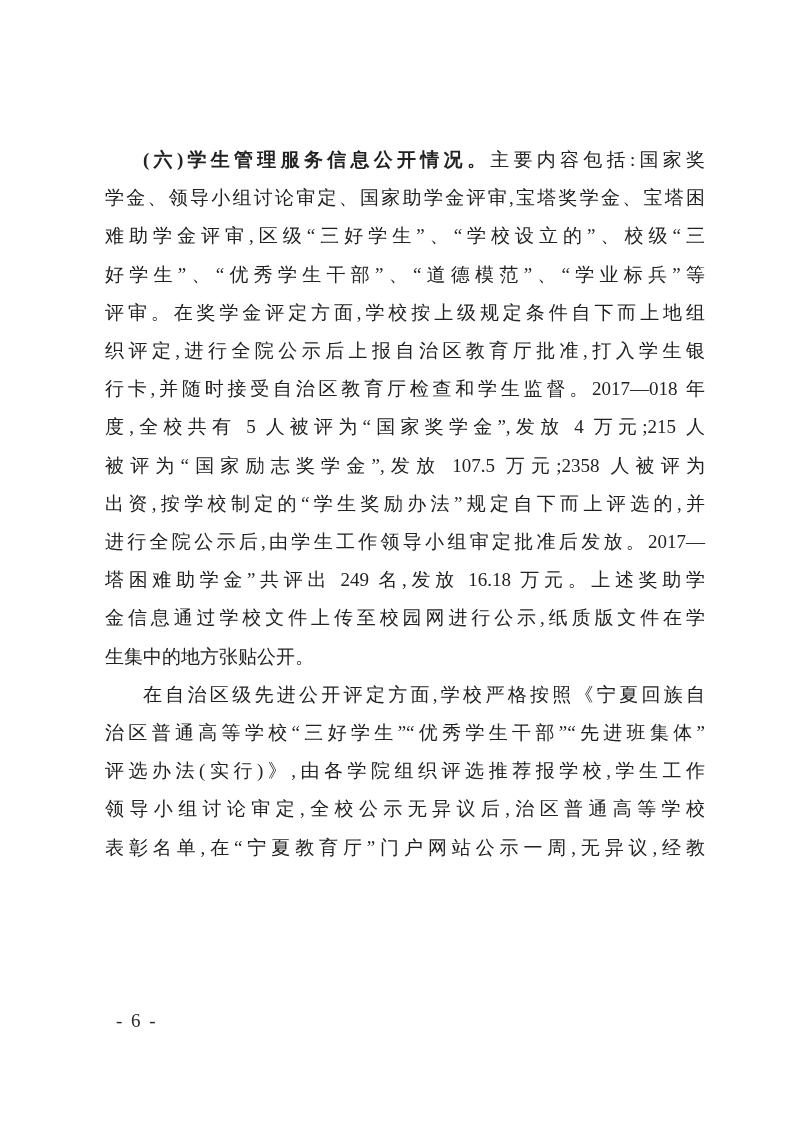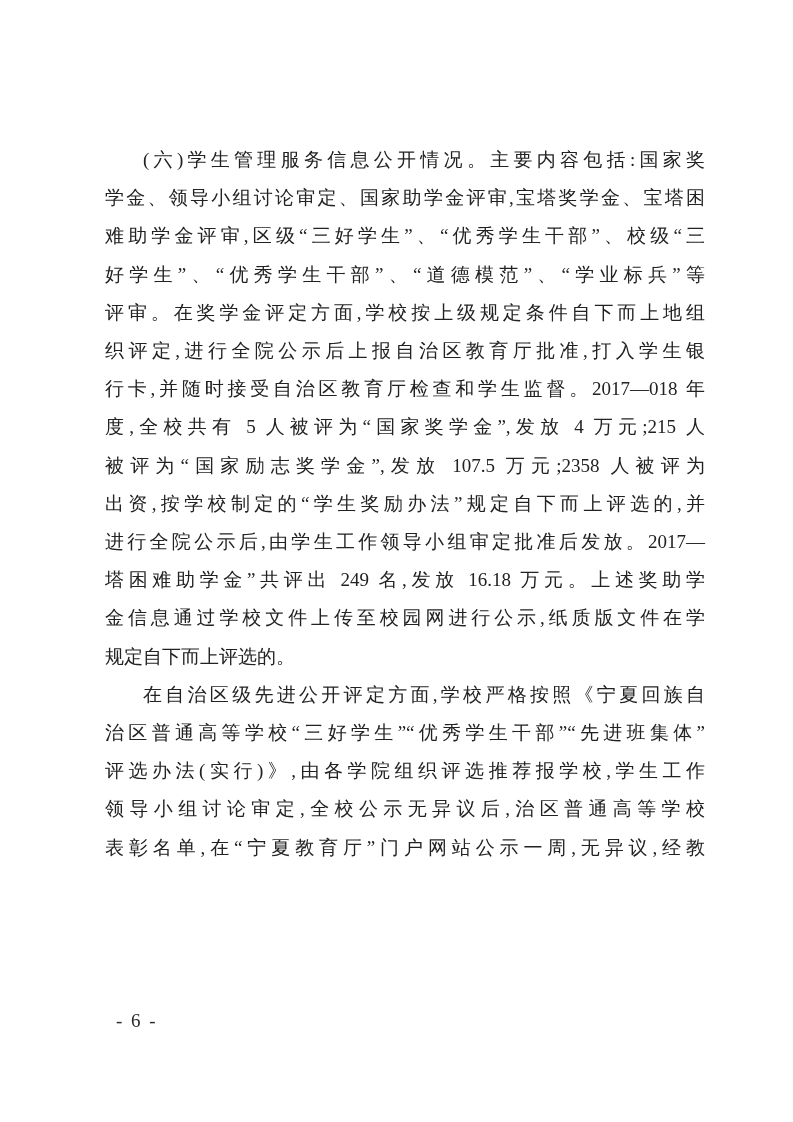--- a/index.html
+++ b/index.html
@@ -32,50 +32,50 @@
     width: 600px;
   }
   .line.justify {
     text-align: justify;
     text-align-last: justify;
   }
   .line.indent {
     text-indent: 2em;
   }
   .run-bold {
-    font-weight: normal;
+    font-weight: bold;
   }
   .page-number {
     position: absolute;
     left: 116px;
     top: 1010px;
     font-size: 19px;
     letter-spacing: 2px;
     color: #2a2a2a;
   }
 </style>
 </head>
 <body>
 
 <div class="page">
   <div class="doc-body">
       <div class="line justify indent"><span class="run-bold">(六)学生管理服务信息公开情况。</span><span>主要内容包括:国家奖</span></div>
       <div class="line justify"><span>学金、领导小组讨论审定、国家助学金评审,宝塔奖学金、宝塔困</span></div>
-      <div class="line justify"><span>难助学金评审,区级“三好学生”、“优秀学生干部”、校级“三</span></div>
+      <div class="line justify"><span>难助学金评审,区级“三好学生”、“学校设立的”、校级“三</span></div>
       <div class="line justify"><span>好学生”、“优秀学生干部”、“道德模范”、“学业标兵”等</span></div>
       <div class="line justify"><span>评审。在奖学金评定方面,学校按上级规定条件自下而上地组</span></div>
       <div class="line justify"><span>织评定,进行全院公示后上报自治区教育厅批准,打入学生银</span></div>
       <div class="line justify"><span>行卡,并随时接受自治区教育厅检查和学生监督。2017—018 年</span></div>
       <div class="line justify"><span>度,全校共有 5 人被评为“国家奖学金”,发放 4 万元;215 人</span></div>
       <div class="line justify"><span>被评为“国家励志奖学金”,发放 107.5 万元;2358 人被评为</span></div>
       <div class="line justify"><span>出资,按学校制定的“学生奖励办法”规定自下而上评选的,并</span></div>
       <div class="line justify"><span>进行全院公示后,由学生工作领导小组审定批准后发放。2017—</span></div>
       <div class="line justify"><span>塔困难助学金”共评出 249 名,发放 16.18 万元。上述奖助学</span></div>
       <div class="line justify"><span>金信息通过学校文件上传至校园网进行公示,纸质版文件在学</span></div>
-      <div class="line"><span>规定自下而上评选的。</span></div>
+      <div class="line"><span>生集中的地方张贴公开。</span></div>
       <div class="line justify indent"><span>在自治区级先进公开评定方面,学校严格按照《宁夏回族自</span></div>
       <div class="line justify"><span>治区普通高等学校“三好学生”“优秀学生干部”“先进班集体”</span></div>
       <div class="line justify"><span>评选办法(实行)》,由各学院组织评选推荐报学校,学生工作</span></div>
       <div class="line justify"><span>领导小组讨论审定,全校公示无异议后,治区普通高等学校</span></div>
       <div class="line justify"><span>表彰名单,在“宁夏教育厅”门户网站公示一周,无异议,经教</span></div>
     </div>
   <div class="page-number">- 6 -</div>
 </div>
 
 </body></html>

